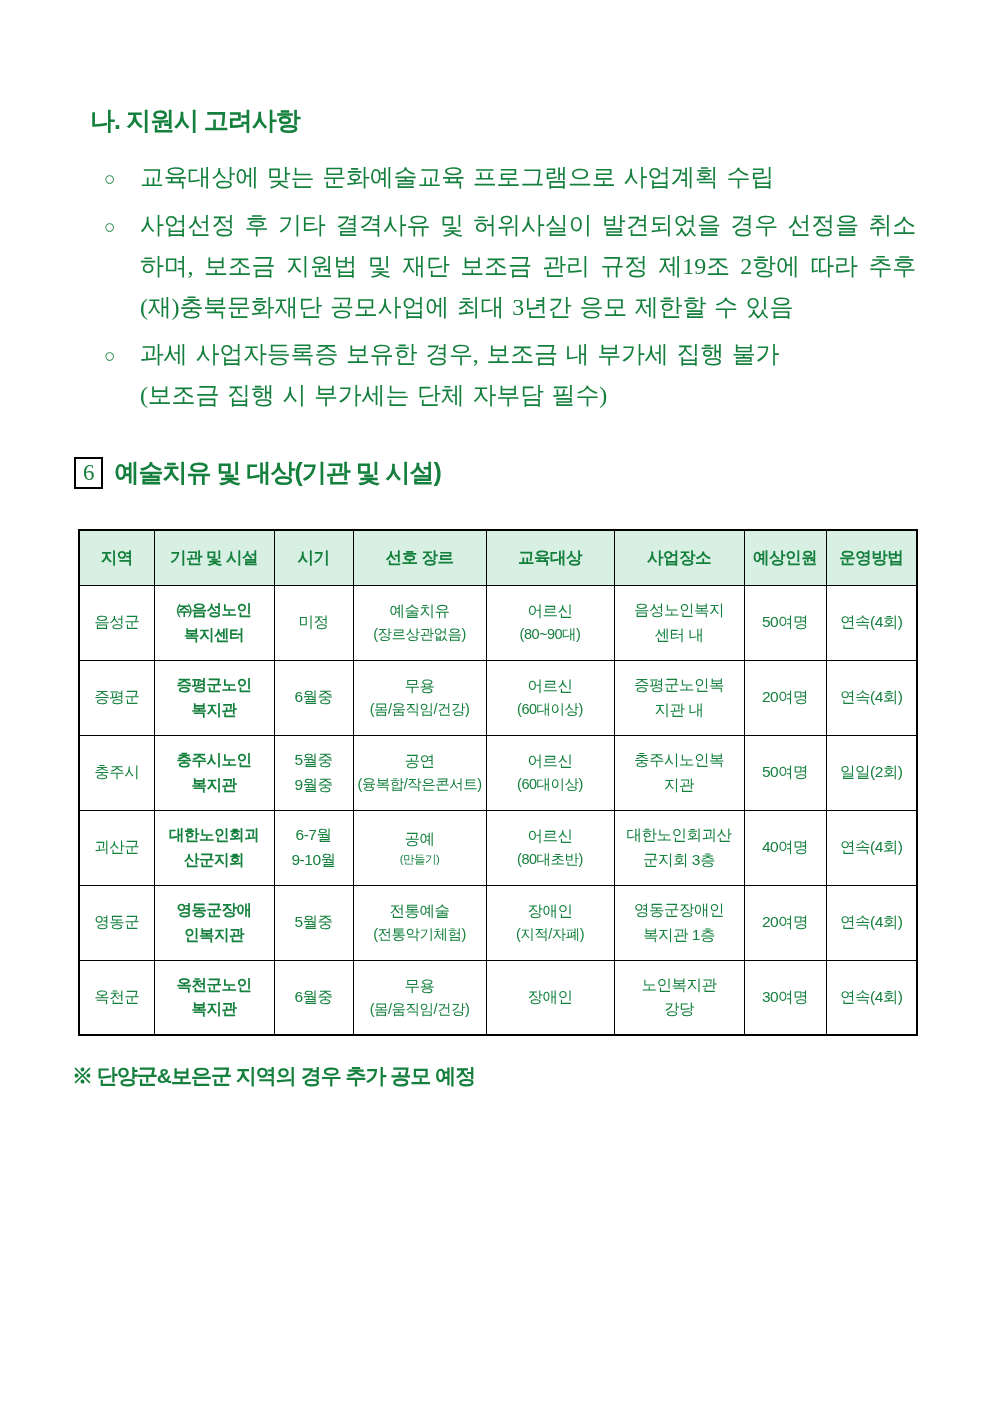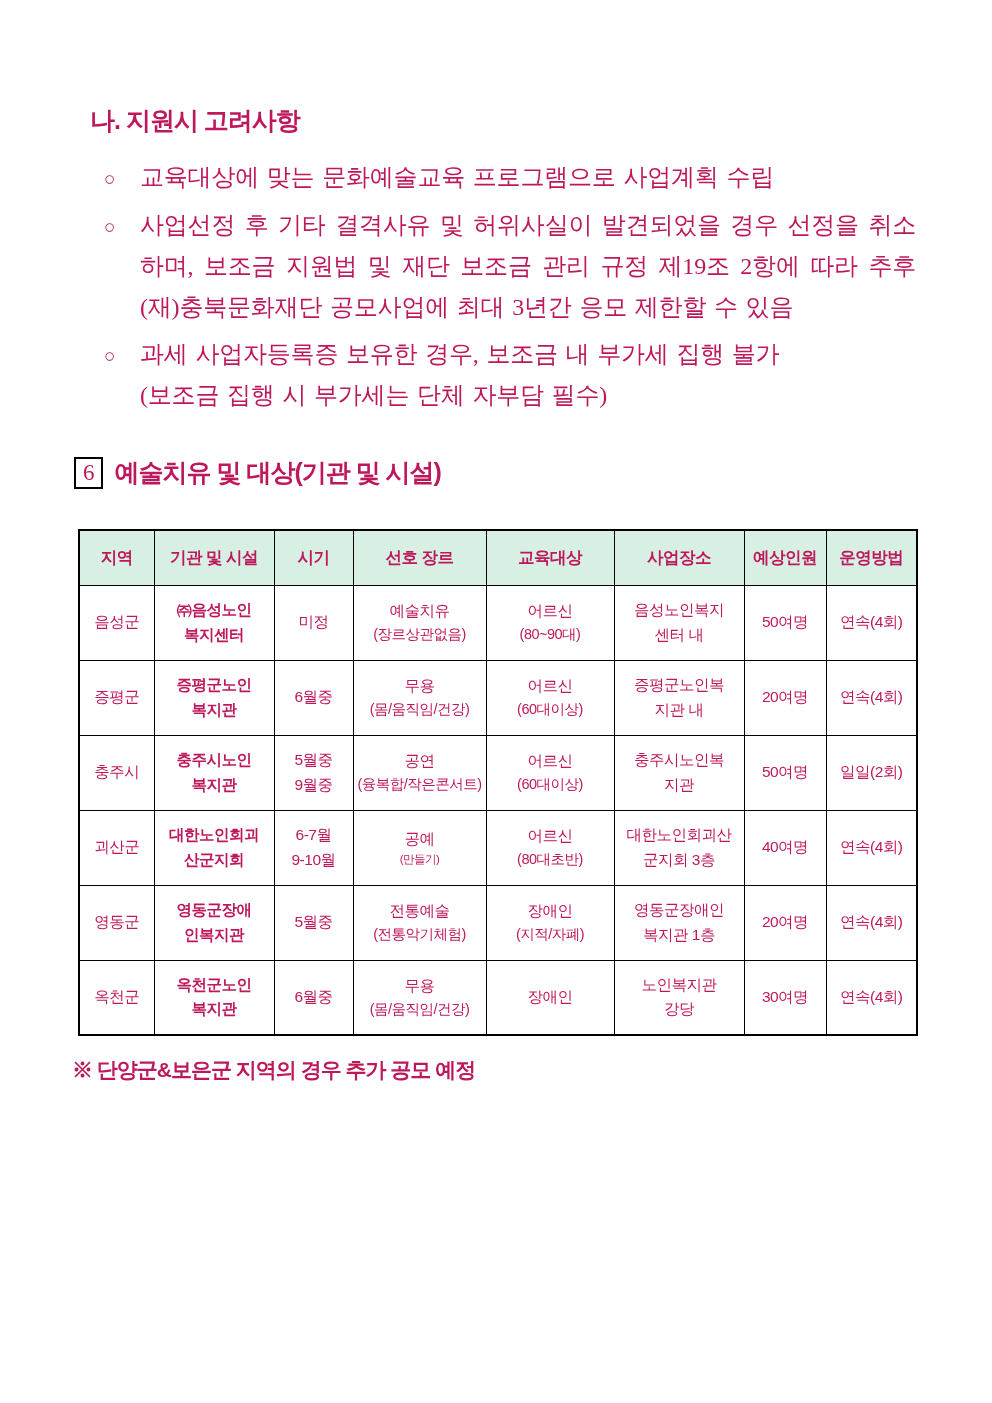--- a/index.html
+++ b/index.html
@@ -2,21 +2,21 @@
 <html><head>
 <meta charset="utf-8">
 <style>
   * { box-sizing: border-box; }
   html, body { margin: 0; padding: 0; background: #ffffff; }
   .page {
     position: relative;
     width: 992px;
     height: 1403px;
     background: #ffffff;
-    color: #be185d;
+    color: #15803d;
     font-family: "Liberation Serif", serif;
     overflow: hidden;
   }
   .content { padding: 104px 76px 0 78px; }
 
   
   .sec-b-title {
     font-family: "Liberation Sans", sans-serif;
     font-weight: bold;
     font-size: 25px;
@@ -99,21 +99,21 @@
   td.org-cell { font-weight: bold; font-size: 16.5px; }
   .sub { font-size: 14.5px; }
   tbody tr:nth-child(4) .genre-sub { font-size: 11.5px; }
 
   
   .footnote {
     font-family: "Liberation Sans", sans-serif;
     font-weight: bold;
     font-size: 21px;
     letter-spacing: -1px;
-    margin: 20px 0 0 -6px;
+    margin: 26px 0 0 -6px;
   }
 </style>
 </head>
 <body>
 
 <div class="page">
   <div class="content">
 
     <h2 class="sec-b-title">나. 지원시 고려사항</h2>
 

